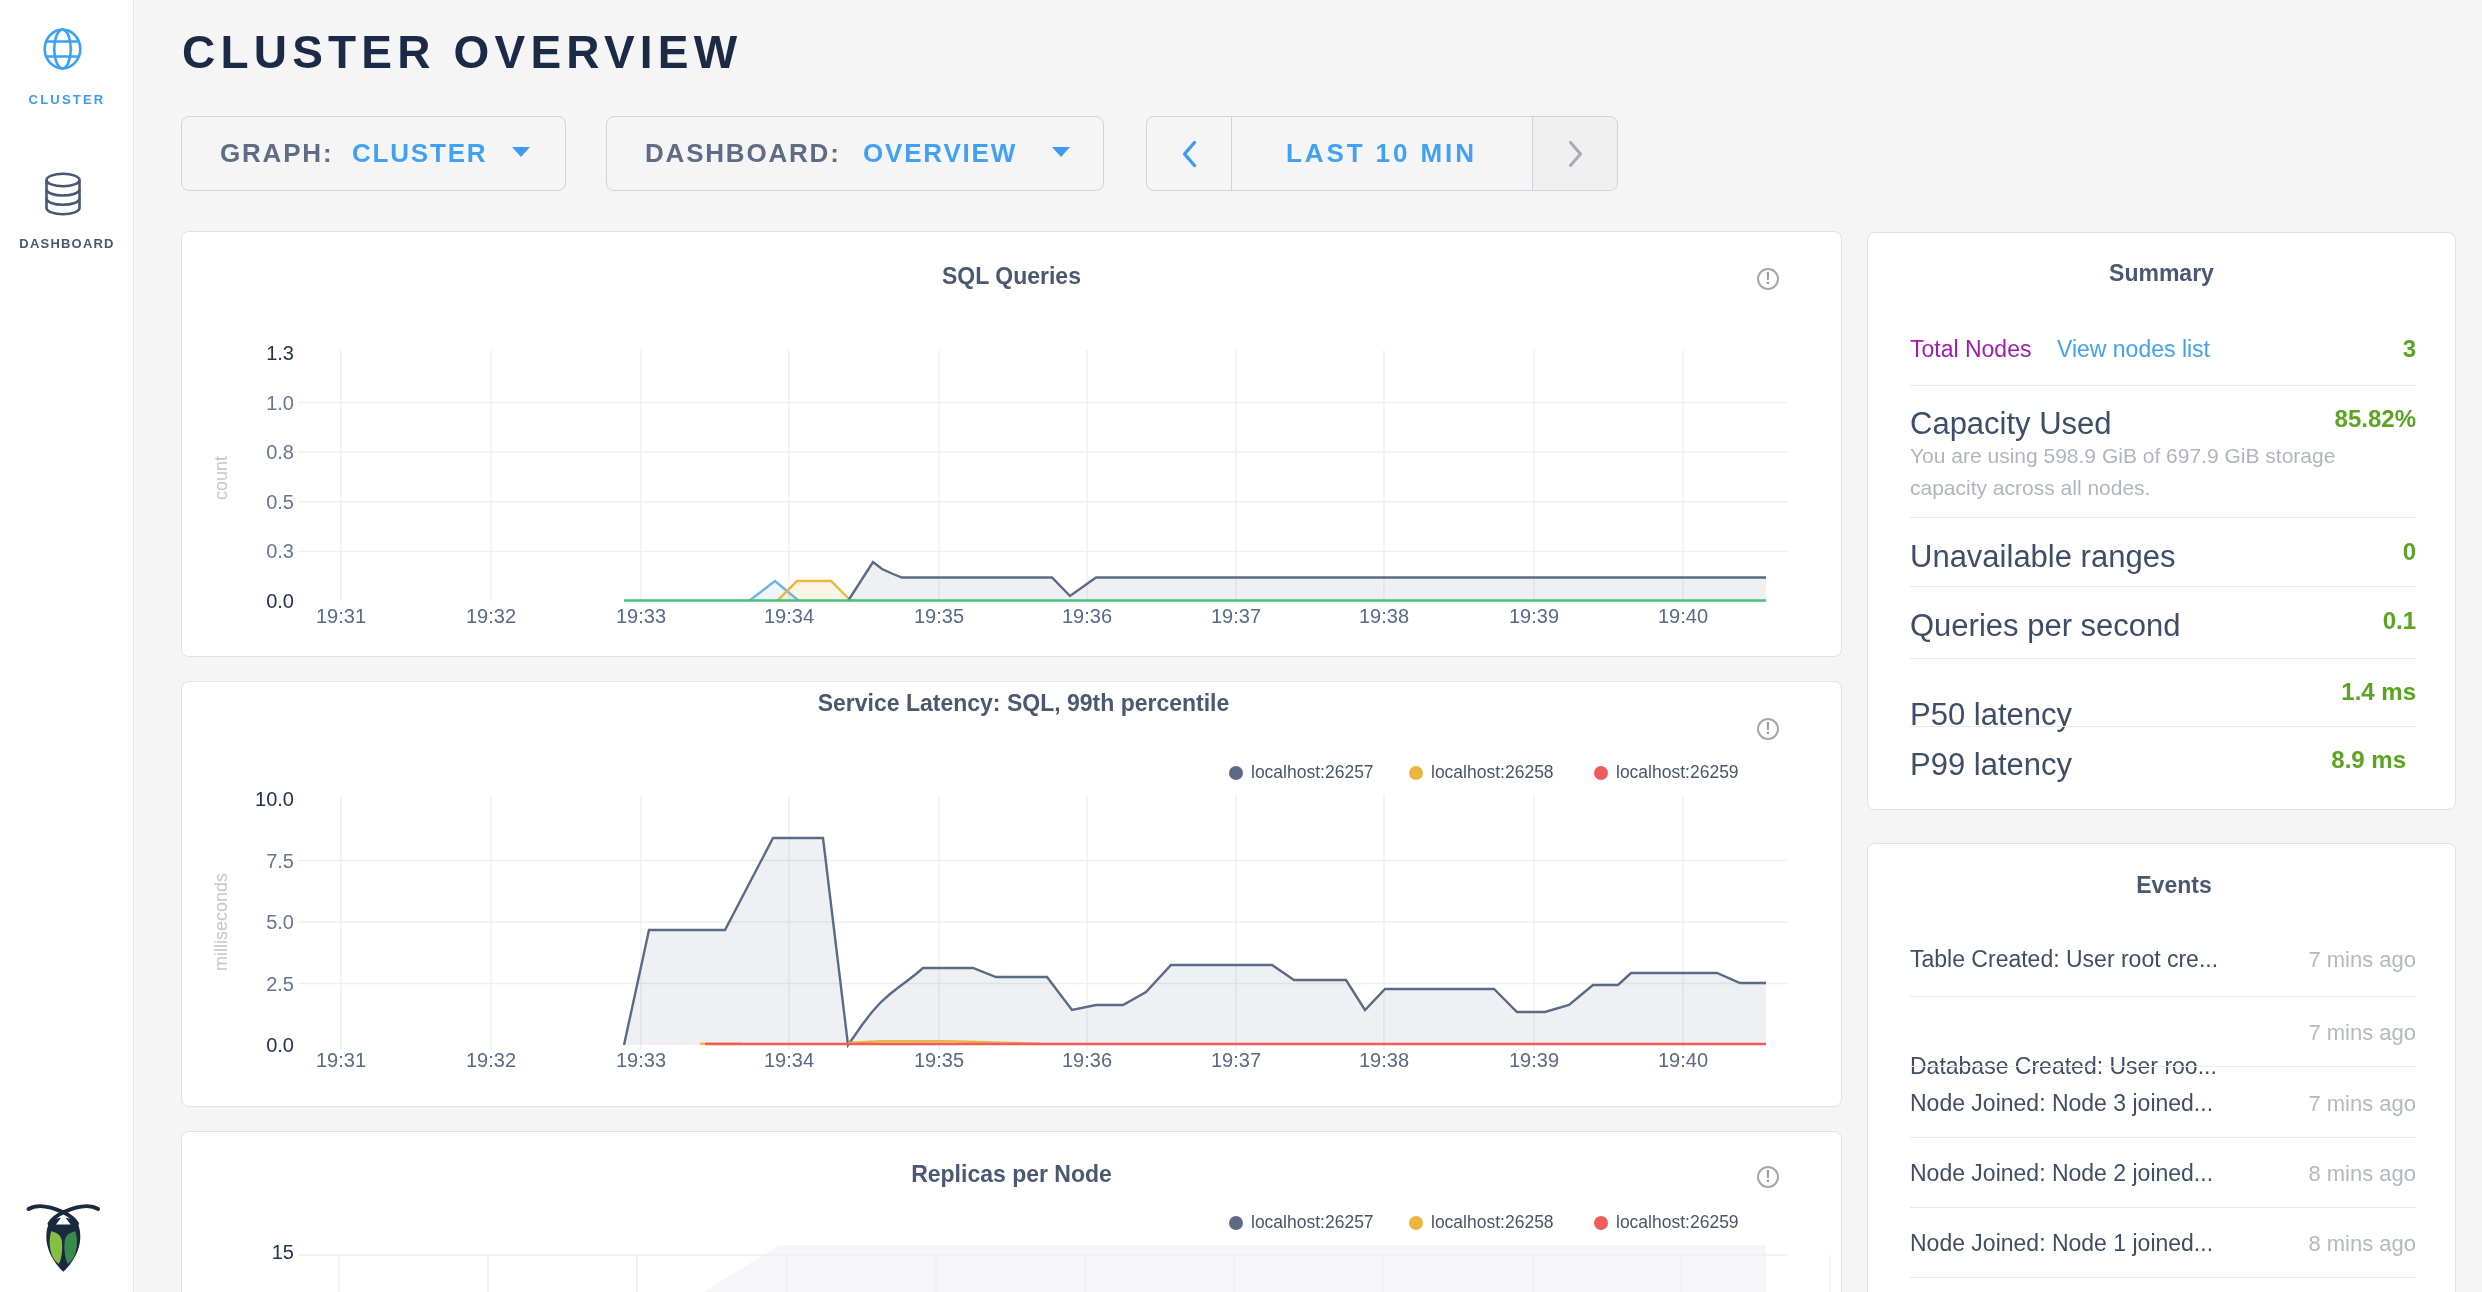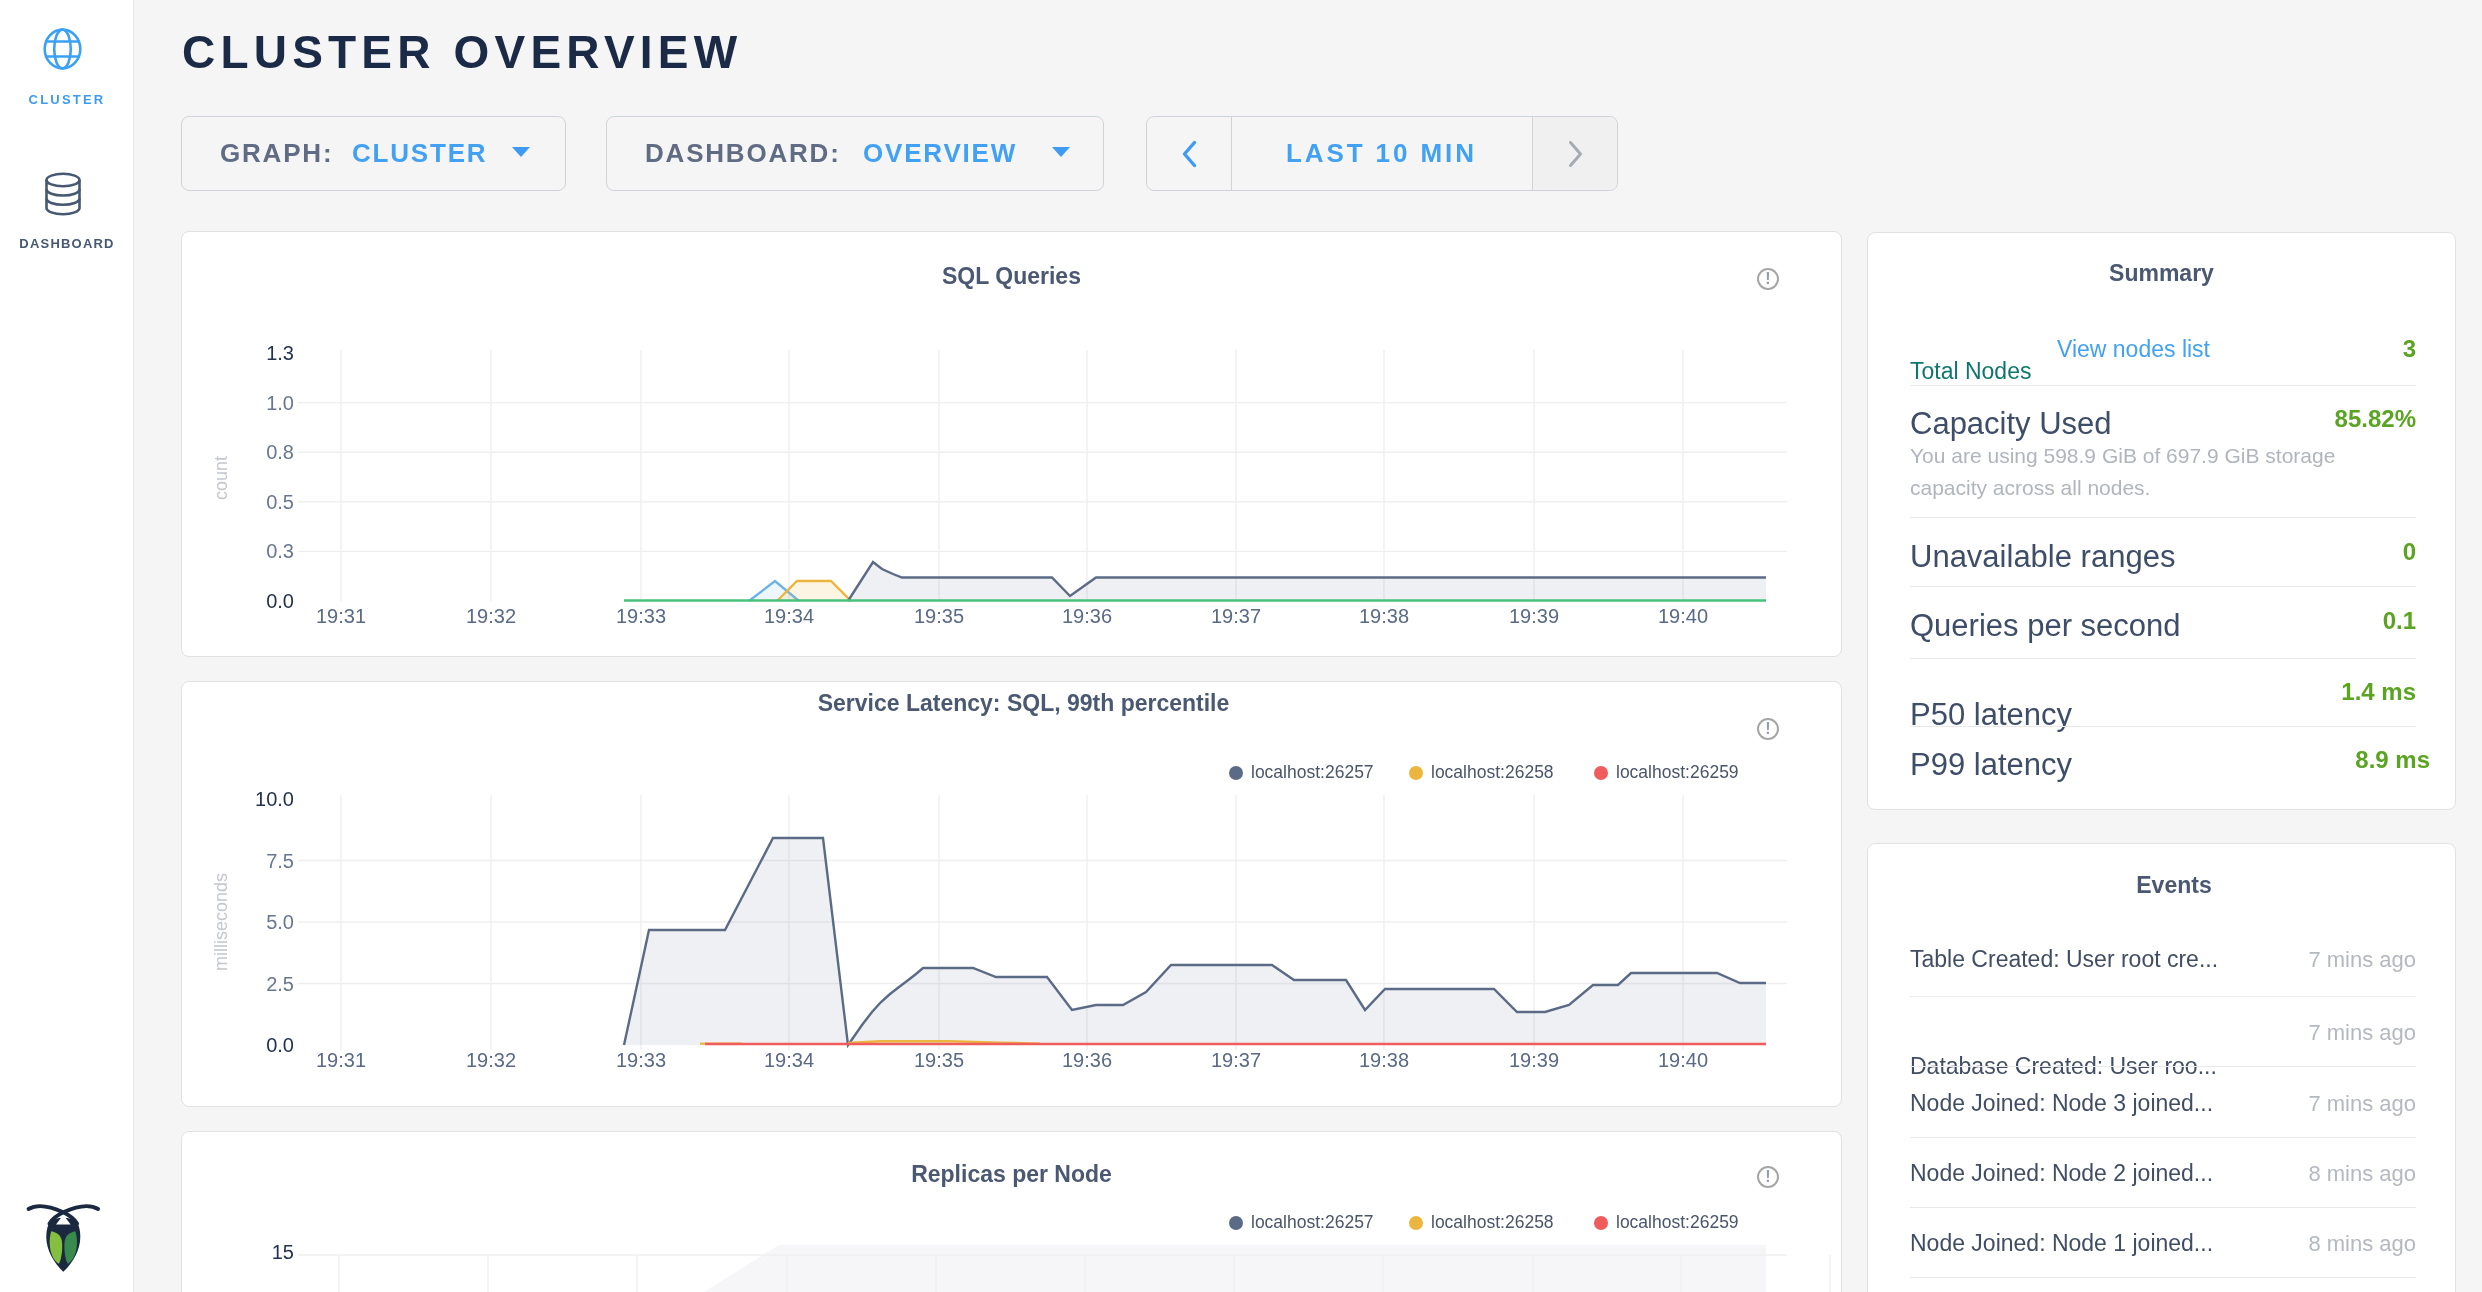--- a/index.html
+++ b/index.html
@@ -194,39 +194,39 @@
   <path d="M704 1292 L779 1245 L1766 1245 L1766 1292 Z" fill="#f6f6f8"></path>
   <g stroke="#efeff1" stroke-width="1.4">
     <path d="M339 1255 V1292 M488 1255 V1292 M637 1255 V1292 M787 1255 V1292 M936 1255 V1292 M1085 1255 V1292 M1234 1255 V1292 M1383 1255 V1292 M1533 1255 V1292 M1681 1255 V1292 M1830 1255 V1292"></path>
     <path d="M298 1255 H1787"></path>
   </g>
   <text x="294" y="1259" font-size="20" fill="#24324e" text-anchor="end">15</text>
 </svg>
 
 <div class="card" style="left:1867px; top:232px; width:589px; height:578px;"></div>
 <div class="ctitle" style="left:1867px; top:260px; width:589px;">Summary</div>
-<div style="position:absolute; left:1910px; top:336px; font-size:23px; color:#0f766e;margin-top:22px;">Total Nodes</div>
+<div style="position:absolute; left:1910px; top:336px; font-size:23px; color:#a21caf;">Total Nodes</div>
 <div style="position:absolute; left:2057px; top:336px; font-size:23px; color:#43a1f1;">View nodes list</div>
 <div class="srow-val" style="top:335px; right:66px;">3</div>
 <div class="sep" style="left:1910px; right:66px; top:385px;"></div>
 <div class="srow-label" style="left:1910px; top:406px;">Capacity Used</div>
 <div class="srow-val" style="top:405px; right:66px;">85.82%</div>
 <div style="position:absolute; left:1910px; top:440px; font-size:21px; line-height:32px; color:#b0b5bd;">You are using 598.9 GiB of 697.9 GiB storage<br>capacity across all nodes.</div>
 <div class="sep" style="left:1910px; right:66px; top:517px;"></div>
 <div class="srow-label" style="left:1910px; top:539px;">Unavailable ranges</div>
 <div class="srow-val" style="top:538px; right:66px;">0</div>
 <div class="sep" style="left:1910px; right:66px; top:586px;"></div>
 <div class="srow-label" style="left:1910px; top:608px;">Queries per second</div>
 <div class="srow-val" style="top:607px; right:66px;">0.1</div>
 <div class="sep" style="left:1910px; right:66px; top:658px;"></div>
 <div class="srow-label" style="left:1910px; top:679px;margin-top:18px;">P50 latency</div>
 <div class="srow-val" style="top:678px; right:66px;">1.4 ms</div>
 <div class="sep" style="left:1910px; right:66px; top:726px;"></div>
 <div class="srow-label" style="left:1910px; top:747px;">P99 latency</div>
-<div class="srow-val" style="top:746px; right:52px;">8.9 ms</div>
+<div class="srow-val" style="top:746px; right:76px;">8.9 ms</div>
 
 <div class="card" style="left:1867px; top:843px; width:589px; height:600px;"></div>
 <div class="ctitle" style="left:1867px; top:872px; width:589px;padding-left:25px;">Events</div>
 <div class="ev-name" style="left:1910px; top:946px;">Table Created: User root cre...</div>
 <div class="ev-time" style="right:66px; top:947px;">7 mins ago</div>
 <div class="sep" style="left:1910px; right:66px; top:996px;"></div>
 <div class="ev-name" style="left:1910px; top:1053px;">Database Created: User roo...</div>
 <div class="ev-time" style="right:66px; top:1020px;">7 mins ago</div>
 <div class="sep" style="left:1910px; right:66px; top:1066px;"></div>
 <div class="ev-name" style="left:1910px; top:1090px;">Node Joined: Node 3 joined...</div>

